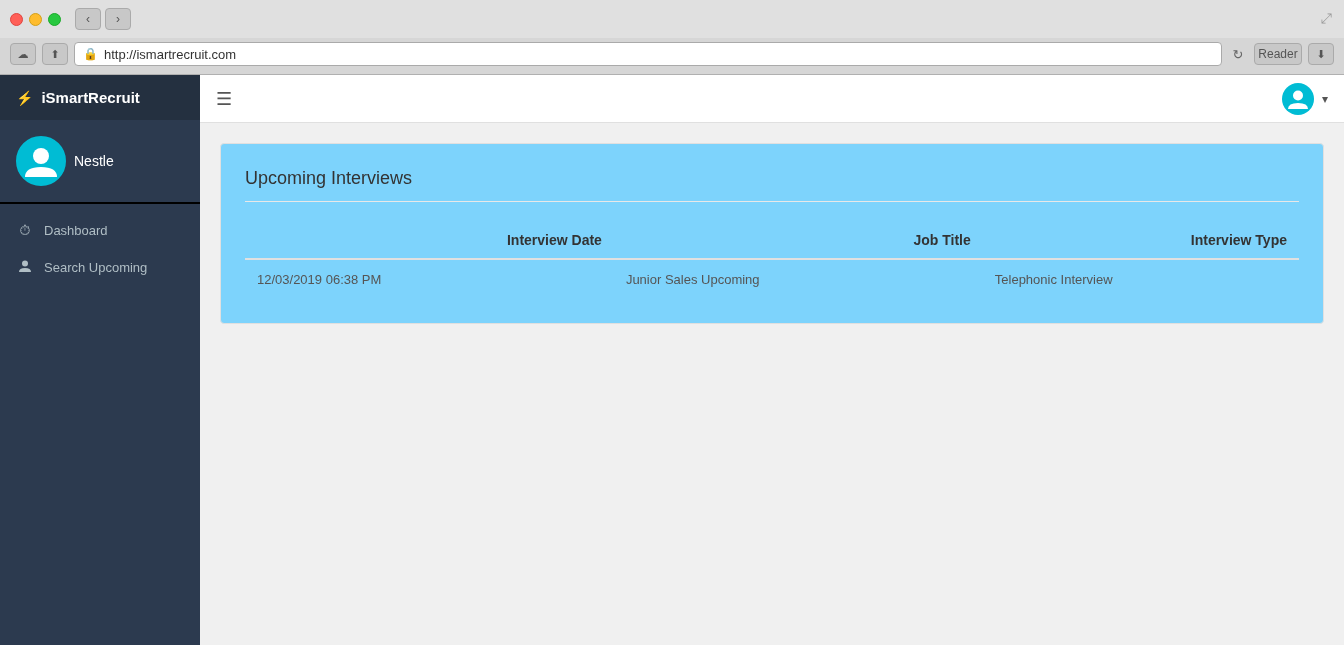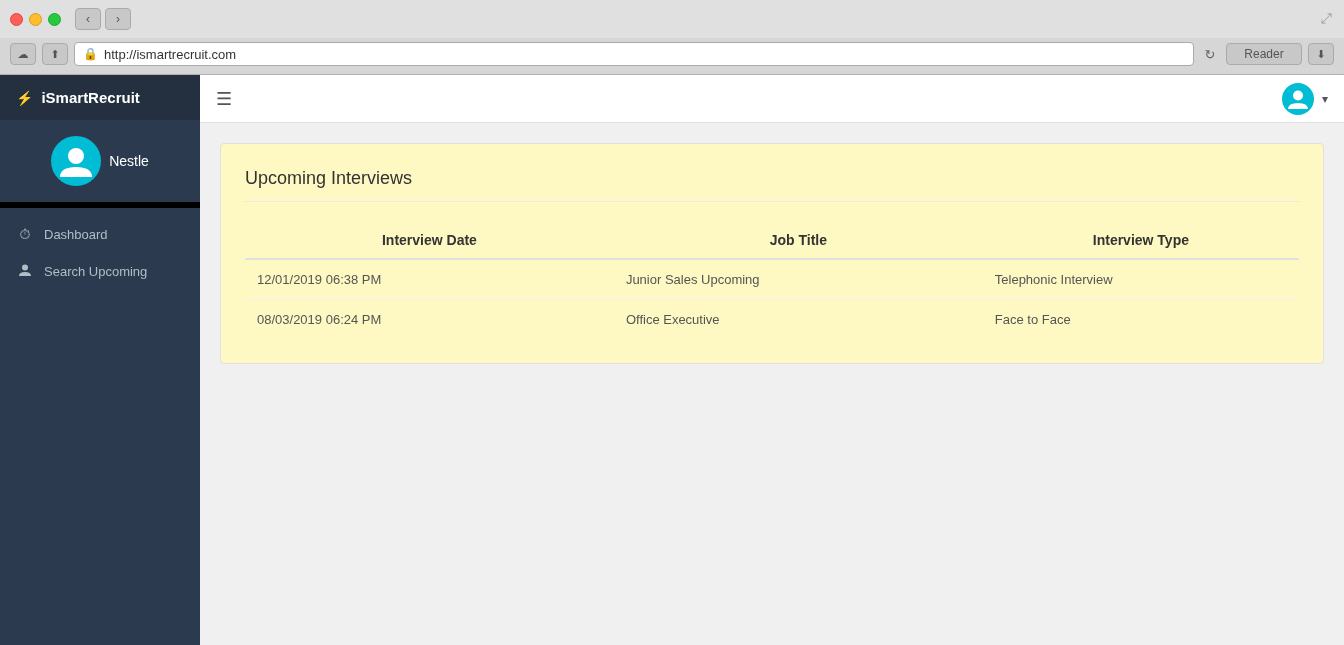--- a/index.html
+++ b/index.html
@@ -47,21 +47,21 @@
     .address-bar {
       flex: 1; height: 24px; border: 1px solid #aaa; border-radius: 4px;
       background: white; display: flex; align-items: center; padding: 0 8px; gap: 6px;
     }
     .address-bar-url { font-size: 13px; color: #333; }
     .reload-btn {
       width: 20px; height: 20px; display: flex; align-items: center; justify-content: center;
       color: #666; font-size: 13px; cursor: pointer;
     }
     .reader-btn {
-      width: 76px; height: 22px; background: #c8c8c8; border: 1px solid #aaa;
+      width: 48px; height: 22px; background: #c8c8c8; border: 1px solid #aaa;
       border-radius: 4px; display: flex; align-items: center; justify-content: center;
       font-size: 12px; color: #555;
     }
     .download-btn {
       width: 26px; height: 22px; background: #c8c8c8; border: 1px solid #aaa;
       border-radius: 4px; display: flex; align-items: center; justify-content: center;
       font-size: 11px; color: #555;
     }
 
     
@@ -82,22 +82,21 @@
     .sidebar-brand {
       display: flex; align-items: center; gap: 8px;
       padding: 14px 16px;
       background: #243040;
     }
     .brand-icon { font-size: 14px; color: #00bcd4; }
     .brand-name { font-size: 15px; font-weight: 600; color: white; }
     .sidebar-user {
       display: flex; align-items: center; gap: 8px;
       padding: 16px;
-      border-bottom: 6px solid #000000;
-      justify-content: center;
+      border-bottom: 2px solid #000000;
     }
     .user-avatar {
       width: 50px; height: 50px; border-radius: 50%;
       background: #00bcd4; display: flex; align-items: center; justify-content: center;
       border: 2px solid #00bcd4; flex-shrink: 0;
     }
     .user-avatar svg { width: 36px; height: 36px; }
     .user-name { font-size: 14px; color: white; font-weight: 500; }
     .sidebar-nav { display: flex; flex-direction: column; padding: 8px 0; }
     .nav-item {
@@ -134,38 +133,38 @@
     }
     .topbar-avatar svg { width: 22px; height: 22px; }
     .topbar-chevron { font-size: 12px; color: #555; }
 
     .content-area {
       flex: 1;
       padding: 20px;
       overflow-y: auto;
     }
     .card {
-      background: #fef9c3;
+      background: #7dd3fc;
       border: 1px solid #e0e0e0;
       border-radius: 4px;
       padding: 24px;
     }
     .card-title {
       font-size: 18px;
       font-weight: 400;
       color: #333;
       margin-bottom: 20px;
       border-bottom: 1px solid #e8e8e8;
       padding-bottom: 12px;
     }
 
     
     .interviews-table { width: 100%; border-collapse: collapse; }
     .interviews-table th {
-      text-align: center;
+      text-align: right;
       padding: 10px 12px;
       color: #333;
       font-weight: 600;
       font-size: 14px;
       border-bottom: 2px solid #e0e0e0;
     }
     .interviews-table td {
       padding: 12px 12px;
       color: #555;
       font-size: 13px;
@@ -274,27 +273,22 @@
           </colgroup>
           <thead>
             <tr>
               <th>Interview Date</th>
               <th>Job Title</th>
               <th>Interview Type</th>
             </tr>
           </thead>
           <tbody id="interviews-tbody">
           <tr>
-                <td>12/01/2019 06:38 PM</td>
+                <td>12/03/2019 06:38 PM</td>
                 <td>Junior Sales Upcoming</td>
                 <td>Telephonic Interview</td>
               </tr>
-              <tr>
-                <td>08/03/2019 06:24 PM</td>
-                <td>Office Executive</td>
-                <td>Face to Face</td>
-              </tr>
             </tbody>
         </table>
       </div>
     </div>
   </div>
 </div>
 
 </body></html>

